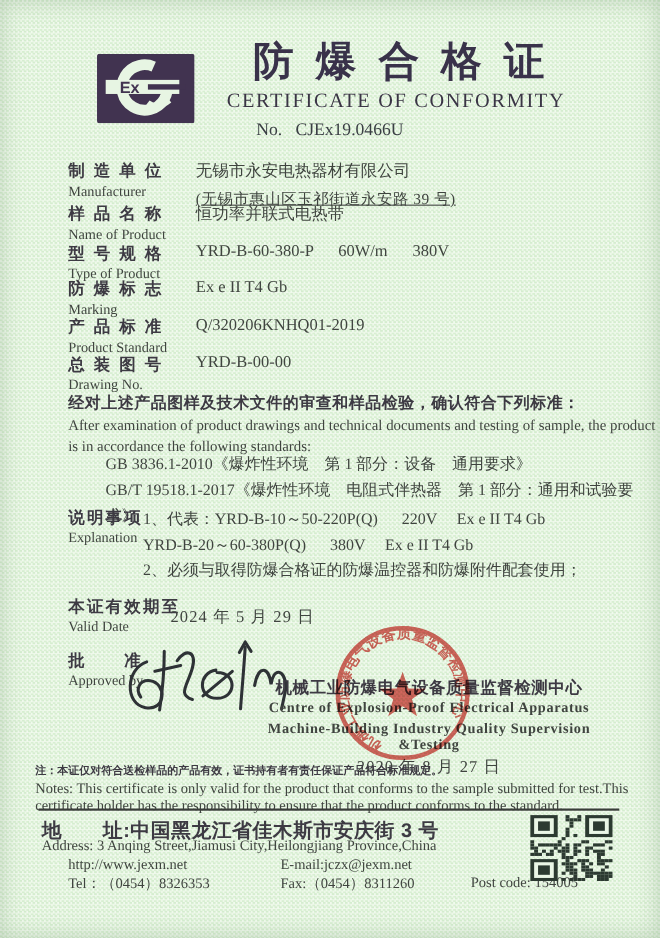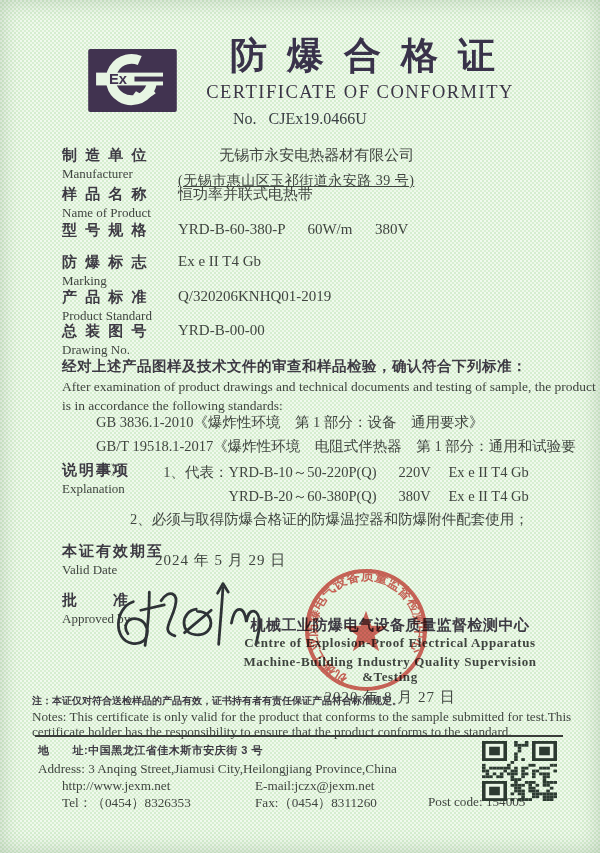--- a/index.html
+++ b/index.html
@@ -8,21 +8,21 @@
   #page {
     position:relative; width:600px; height:853px; overflow:hidden;
     background-color:#eaf7e6;
     background-image: conic-gradient(#d5edcf 90deg, #eef8ea 90deg 180deg, #d8efd2 180deg 270deg, #f1faee 270deg);
     background-size:4px 4px;
     box-shadow: inset 0 0 22px rgba(110,140,110,.35);
   }
   .abs { position:absolute; }
   .cn-b { font-family:"Liberation Sans","DejaVu Sans",sans-serif; font-weight:bold; color:#3d3a43; }
   .serif { font-family:"Liberation Serif","DejaVu Serif",serif; color:#3f443f; }
-  .pre { white-space:pre;text-align:right; }
+  .pre { white-space:pre; }
 
   
   #title-cn { left:195px; top:31px; width:335px; text-align:center; font-size:37px;
               letter-spacing:20px; padding-left:20px; color:#39324a; font-weight:bold;
               font-family:"Liberation Serif","DejaVu Serif",serif; }
   #title-en { left:180px; top:82px; width:360px; text-align:center; font-size:18.5px;
               letter-spacing:1.5px; color:#3a3545; }
   #cert-no  { left:233px; top:110px; font-size:16px; color:#3a3f44; }
 
   
@@ -46,21 +46,21 @@
   #institution { left:225px; top:616px; width:330px; text-align:center; }
   #institution .n-cn { font-size:15px; letter-spacing:.5px; }
   #institution .n-en { font-size:13px; font-weight:bold; line-height:15.5px; margin-top:3px; letter-spacing:.6px; }
   #inst-date { margin-top:3px; font-size:15px; letter-spacing:1px; }
 
   
   #notes { left:32px; top:694px; width:540px; }
   #notes .cn { font-size:10px; }
   #notes .en { font-size:13.2px; line-height:14.8px; margin-top:2px; }
   #rule { left:35px; top:735px; width:528px; height:2px; background:#3a3d3a; }
-  .ft-cn { font-size:11px; letter-spacing:.5px; }
+  .ft-cn { font-size:18px; letter-spacing:.5px; }
   .ft { font-size:13.2px; }
 </style>
 </head>
 <body>
 
 <div id="page">
 
   <svg class="abs" style="left:88px;top:49px;width:89px;height:63px" viewBox="0 0 90 64">
     <rect x="0" y="0" width="90" height="64" rx="2" fill="#413350"></rect>
     <circle cx="44" cy="31" r="21" fill="none" stroke="#e7f5e3" stroke-width="10" stroke-dasharray="112 20" transform="rotate(-14 44 31)"></circle>
@@ -84,20 +84,21 @@
   </div>
 
   <div class="frow" style="top:185px">
     <div class="cn-b flabel-cn">样 品 名 称</div>
     <div class="serif flabel-en">Name of Product</div>
     <div class="fval serif pre">恒功率并联式电热带</div>
   </div>
 
   <div class="frow" style="top:221px">
     <div class="cn-b flabel-cn">型 号 规 格</div>
+    <div class="serif flabel-en">Type of Product</div>
     <div class="fval serif pre">YRD-B-60-380-P      60W/m      380V</div>
   </div>
 
   <div class="frow" style="top:253px">
     <div class="cn-b flabel-cn">防 爆 标 志</div>
     <div class="serif flabel-en">Marking</div>
     <div class="fval serif pre">Ex e II T4 Gb</div>
   </div>
 
   <div class="frow" style="top:288px">

